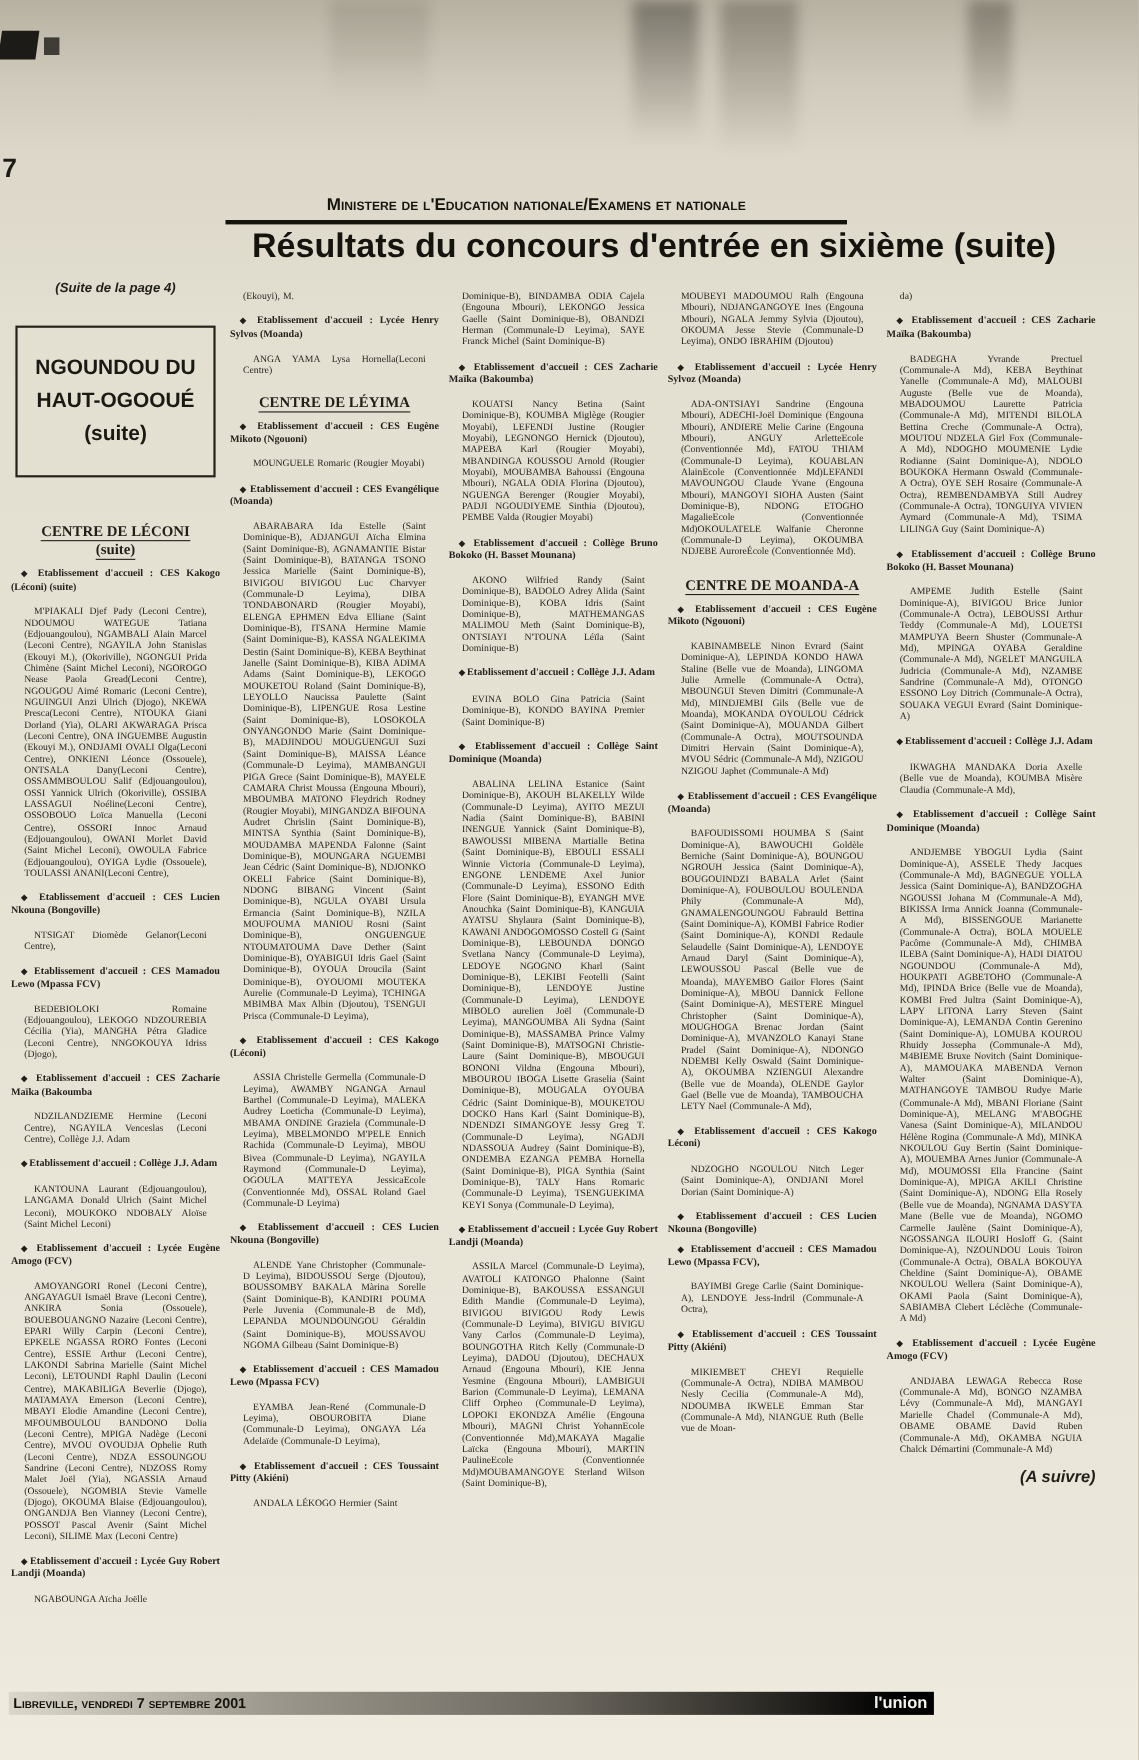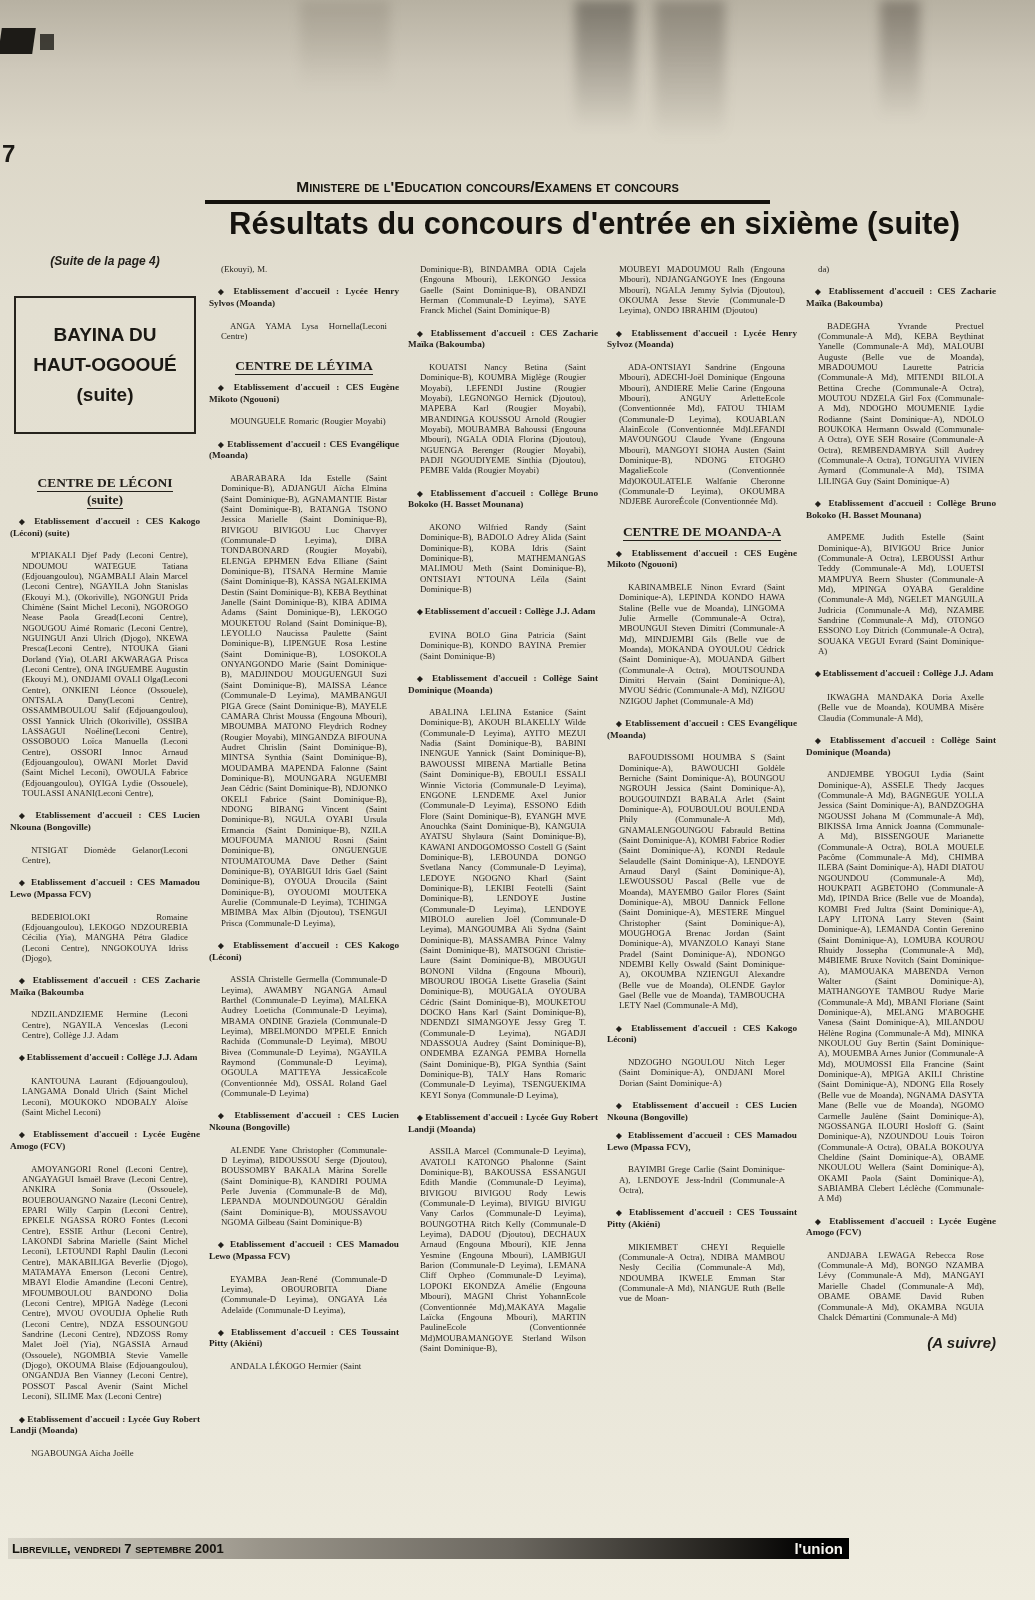--- a/index.html
+++ b/index.html
@@ -103,29 +103,29 @@
   <div class="streak s1"></div>
   <div class="streak s2"></div>
   <div class="streak s3"></div>
   <div class="streak s4"></div>
   <div class="blotch b1"></div>
   <div class="blotch b2"></div>
 
   <div id="page-number">7</div>
 
 
-  <div id="kicker">Ministere de l'Education concours/Examens et concours</div>
+  <div id="kicker">Ministere de l'Education nationale/Examens et nationale</div>
 
   <div id="headline">Résultats du concours d'entrée en sixième (suite)</div>
 
   <div id="columns">
       <div class="col">
         <p class="note">(Suite de la page 4)</p>
         <div class="box">
-          <div>BAYINA DU</div>
+          <div>NGOUNDOU DU</div>
           <div>HAUT-OGOOUÉ</div>
           <div>(suite)</div>
         </div>
         <h3 class="colhead"><span>CENTRE DE  LÉCONI</span><br><span>(suite)</span></h3>
         <div class="section">
           <p class="sec-head sec-head-indent"><span class="diamond">◆ </span>Etablissement d'accueil : CES Kakogo (Léconi) (suite)</p>
           <p class="names">M'PIAKALI Djef Pady (Leconi Centre), NDOUMOU WATEGUE Tatiana (Edjouangoulou), NGAMBALI Alain Marcel (Leconi Centre), NGAYILA John Stanislas (Ekouyi M.), (Okoriville), NGONGUI Prida Chimène (Saint Michel Leconi), NGOROGO Nease Paola Gread(Leconi Centre), NGOUGOU Aimé Romaric (Leconi Centre), NGUINGUI Anzi Ulrich (Djogo), NKEWA Presca(Leconi Centre), NTOUKA Giani Dorland (Yia), OLARI AKWARAGA Prisca (Leconi Centre), ONA INGUEMBE Augustin (Ekouyi M.), ONDJAMI OVALI Olga(Leconi Centre), ONKIENI Léonce (Ossouele), ONTSALA Dany(Leconi Centre), OSSAMMBOULOU Salif (Edjouangoulou), OSSI Yannick Ulrich (Okoriville), OSSIBA LASSAGUI Noéline(Leconi Centre), OSSOBOUO Loïca Manuella (Leconi Centre), OSSORI Innoc Arnaud (Edjouangoulou), OWANI Morlet David (Saint Michel Leconi), OWOULA Fabrice (Edjouangoulou), OYIGA Lydie (Ossouele), TOULASSI ANANI(Leconi Centre),</p>
         </div>
         <div class="section">
           <p class="sec-head sec-head-indent"><span class="diamond">◆ </span>Etablissement d'accueil : CES Lucien Nkouna (Bongoville)</p>

